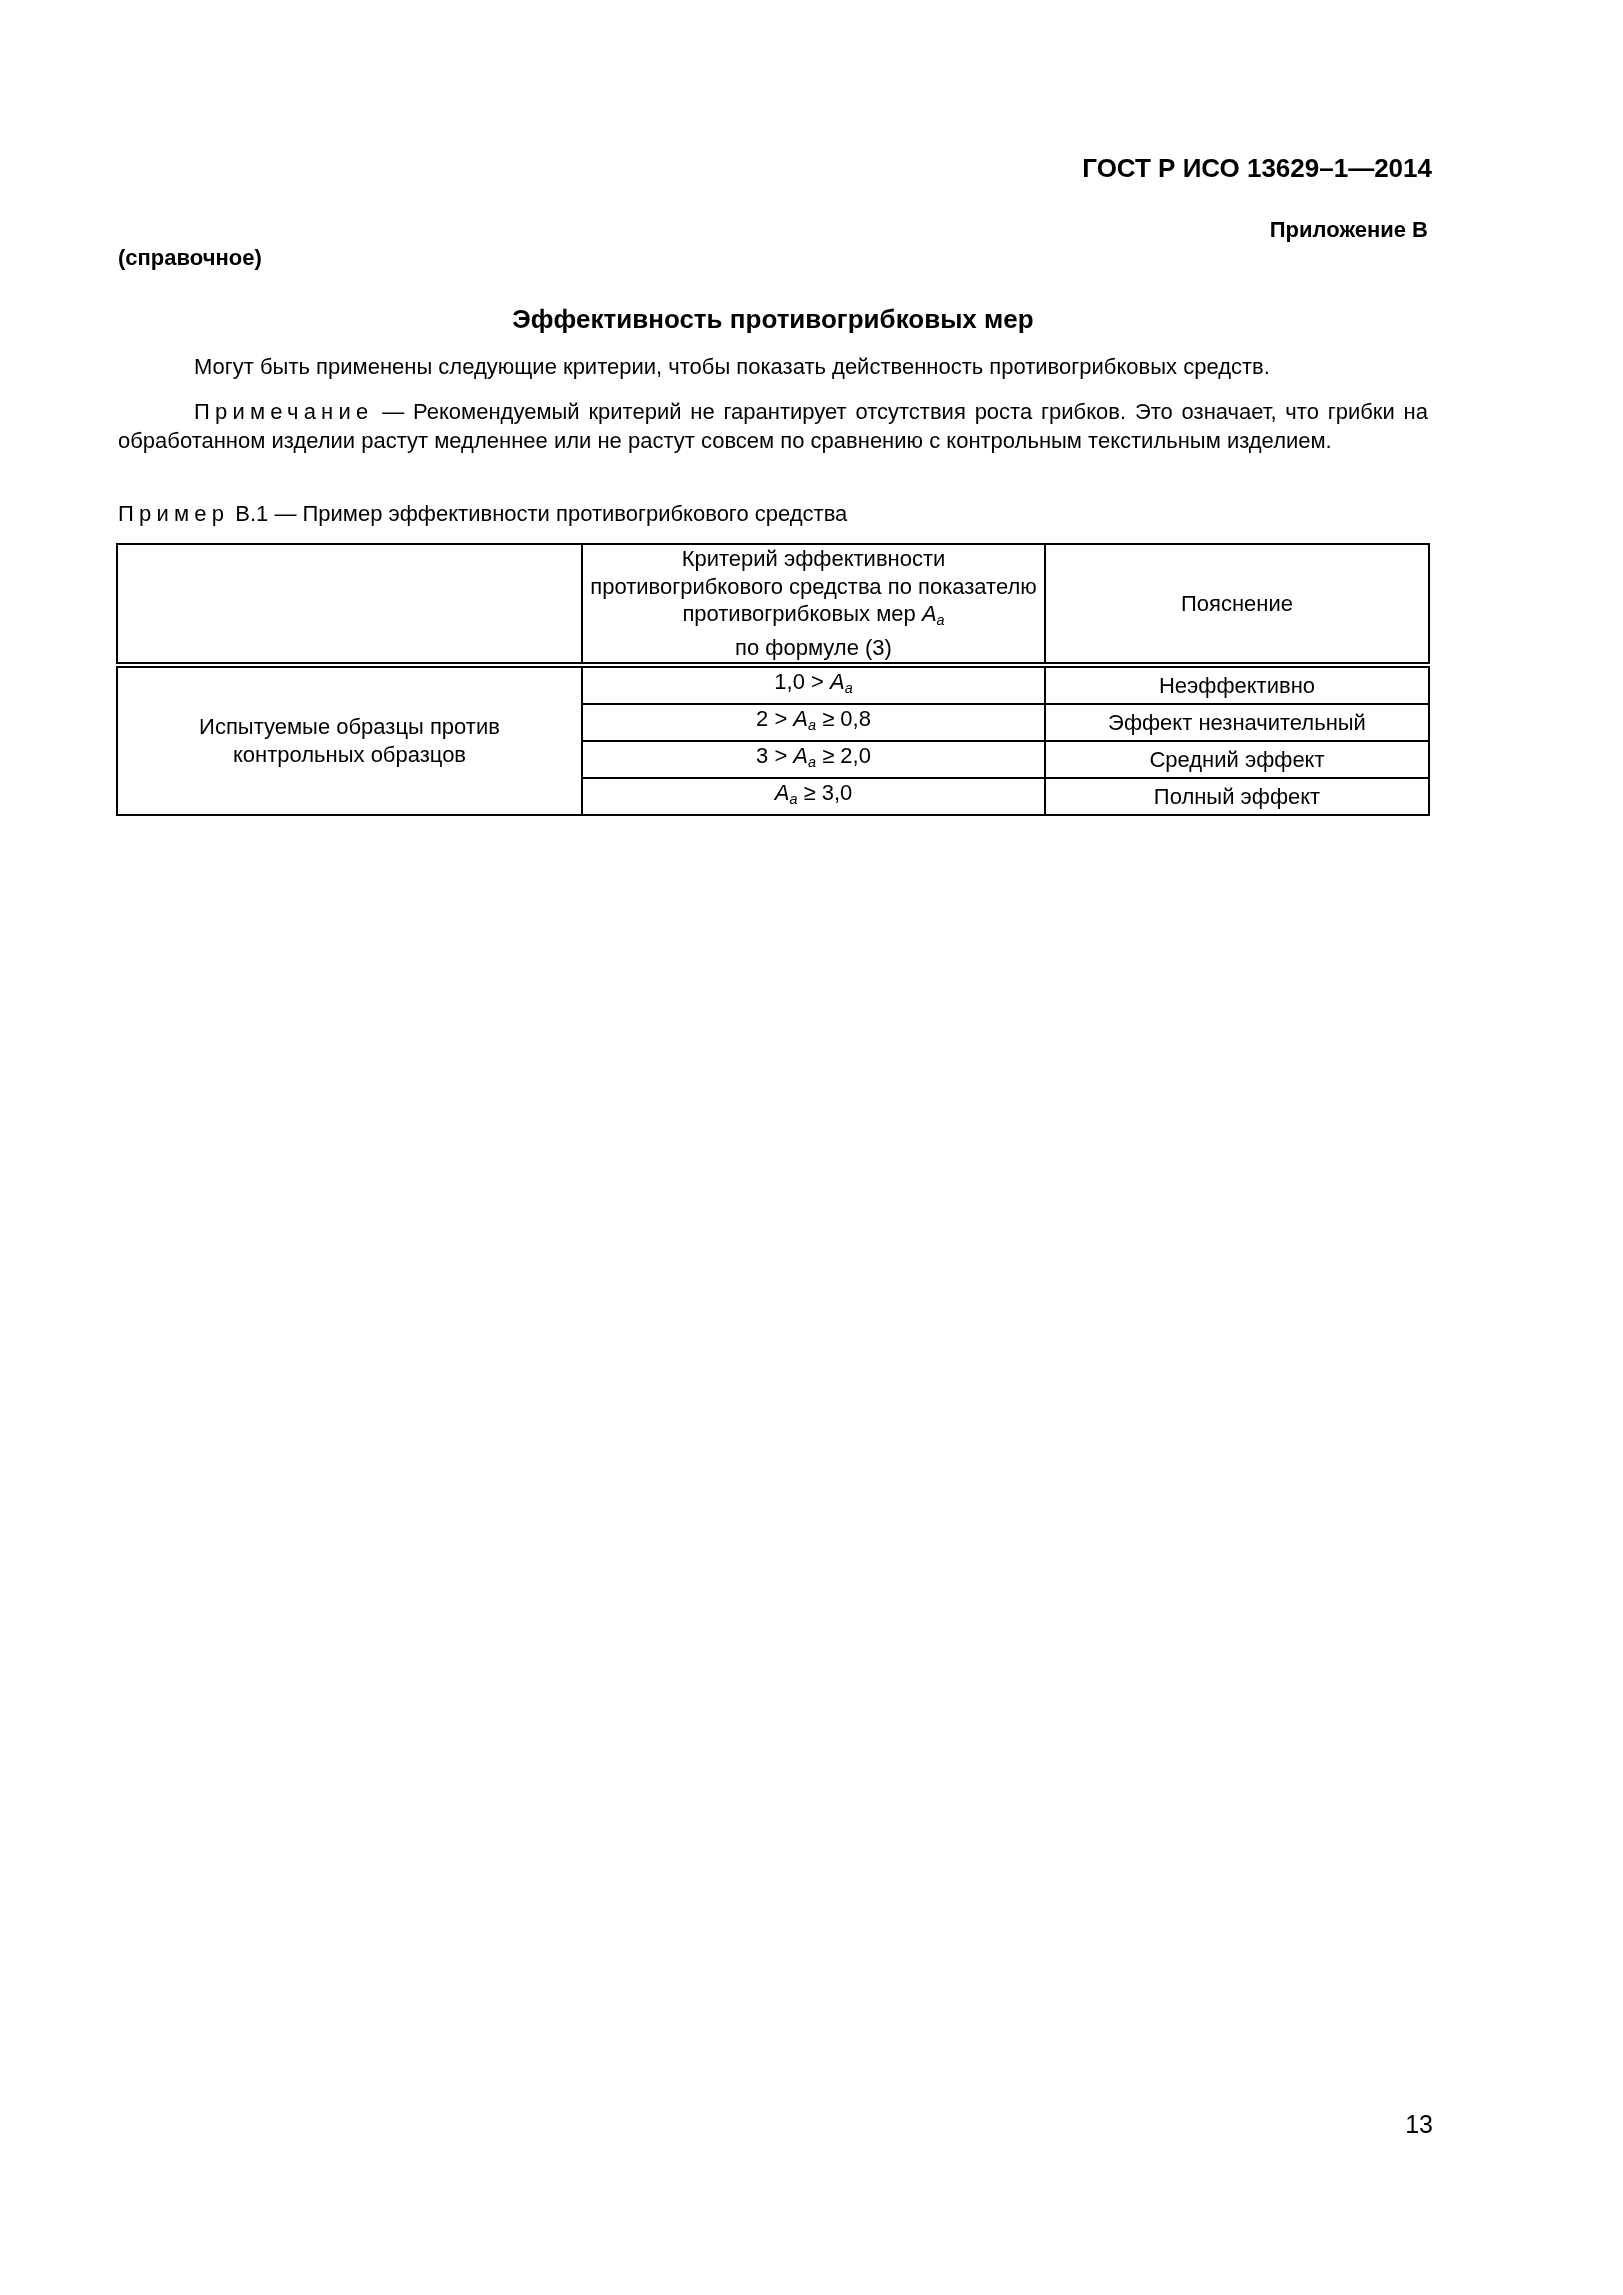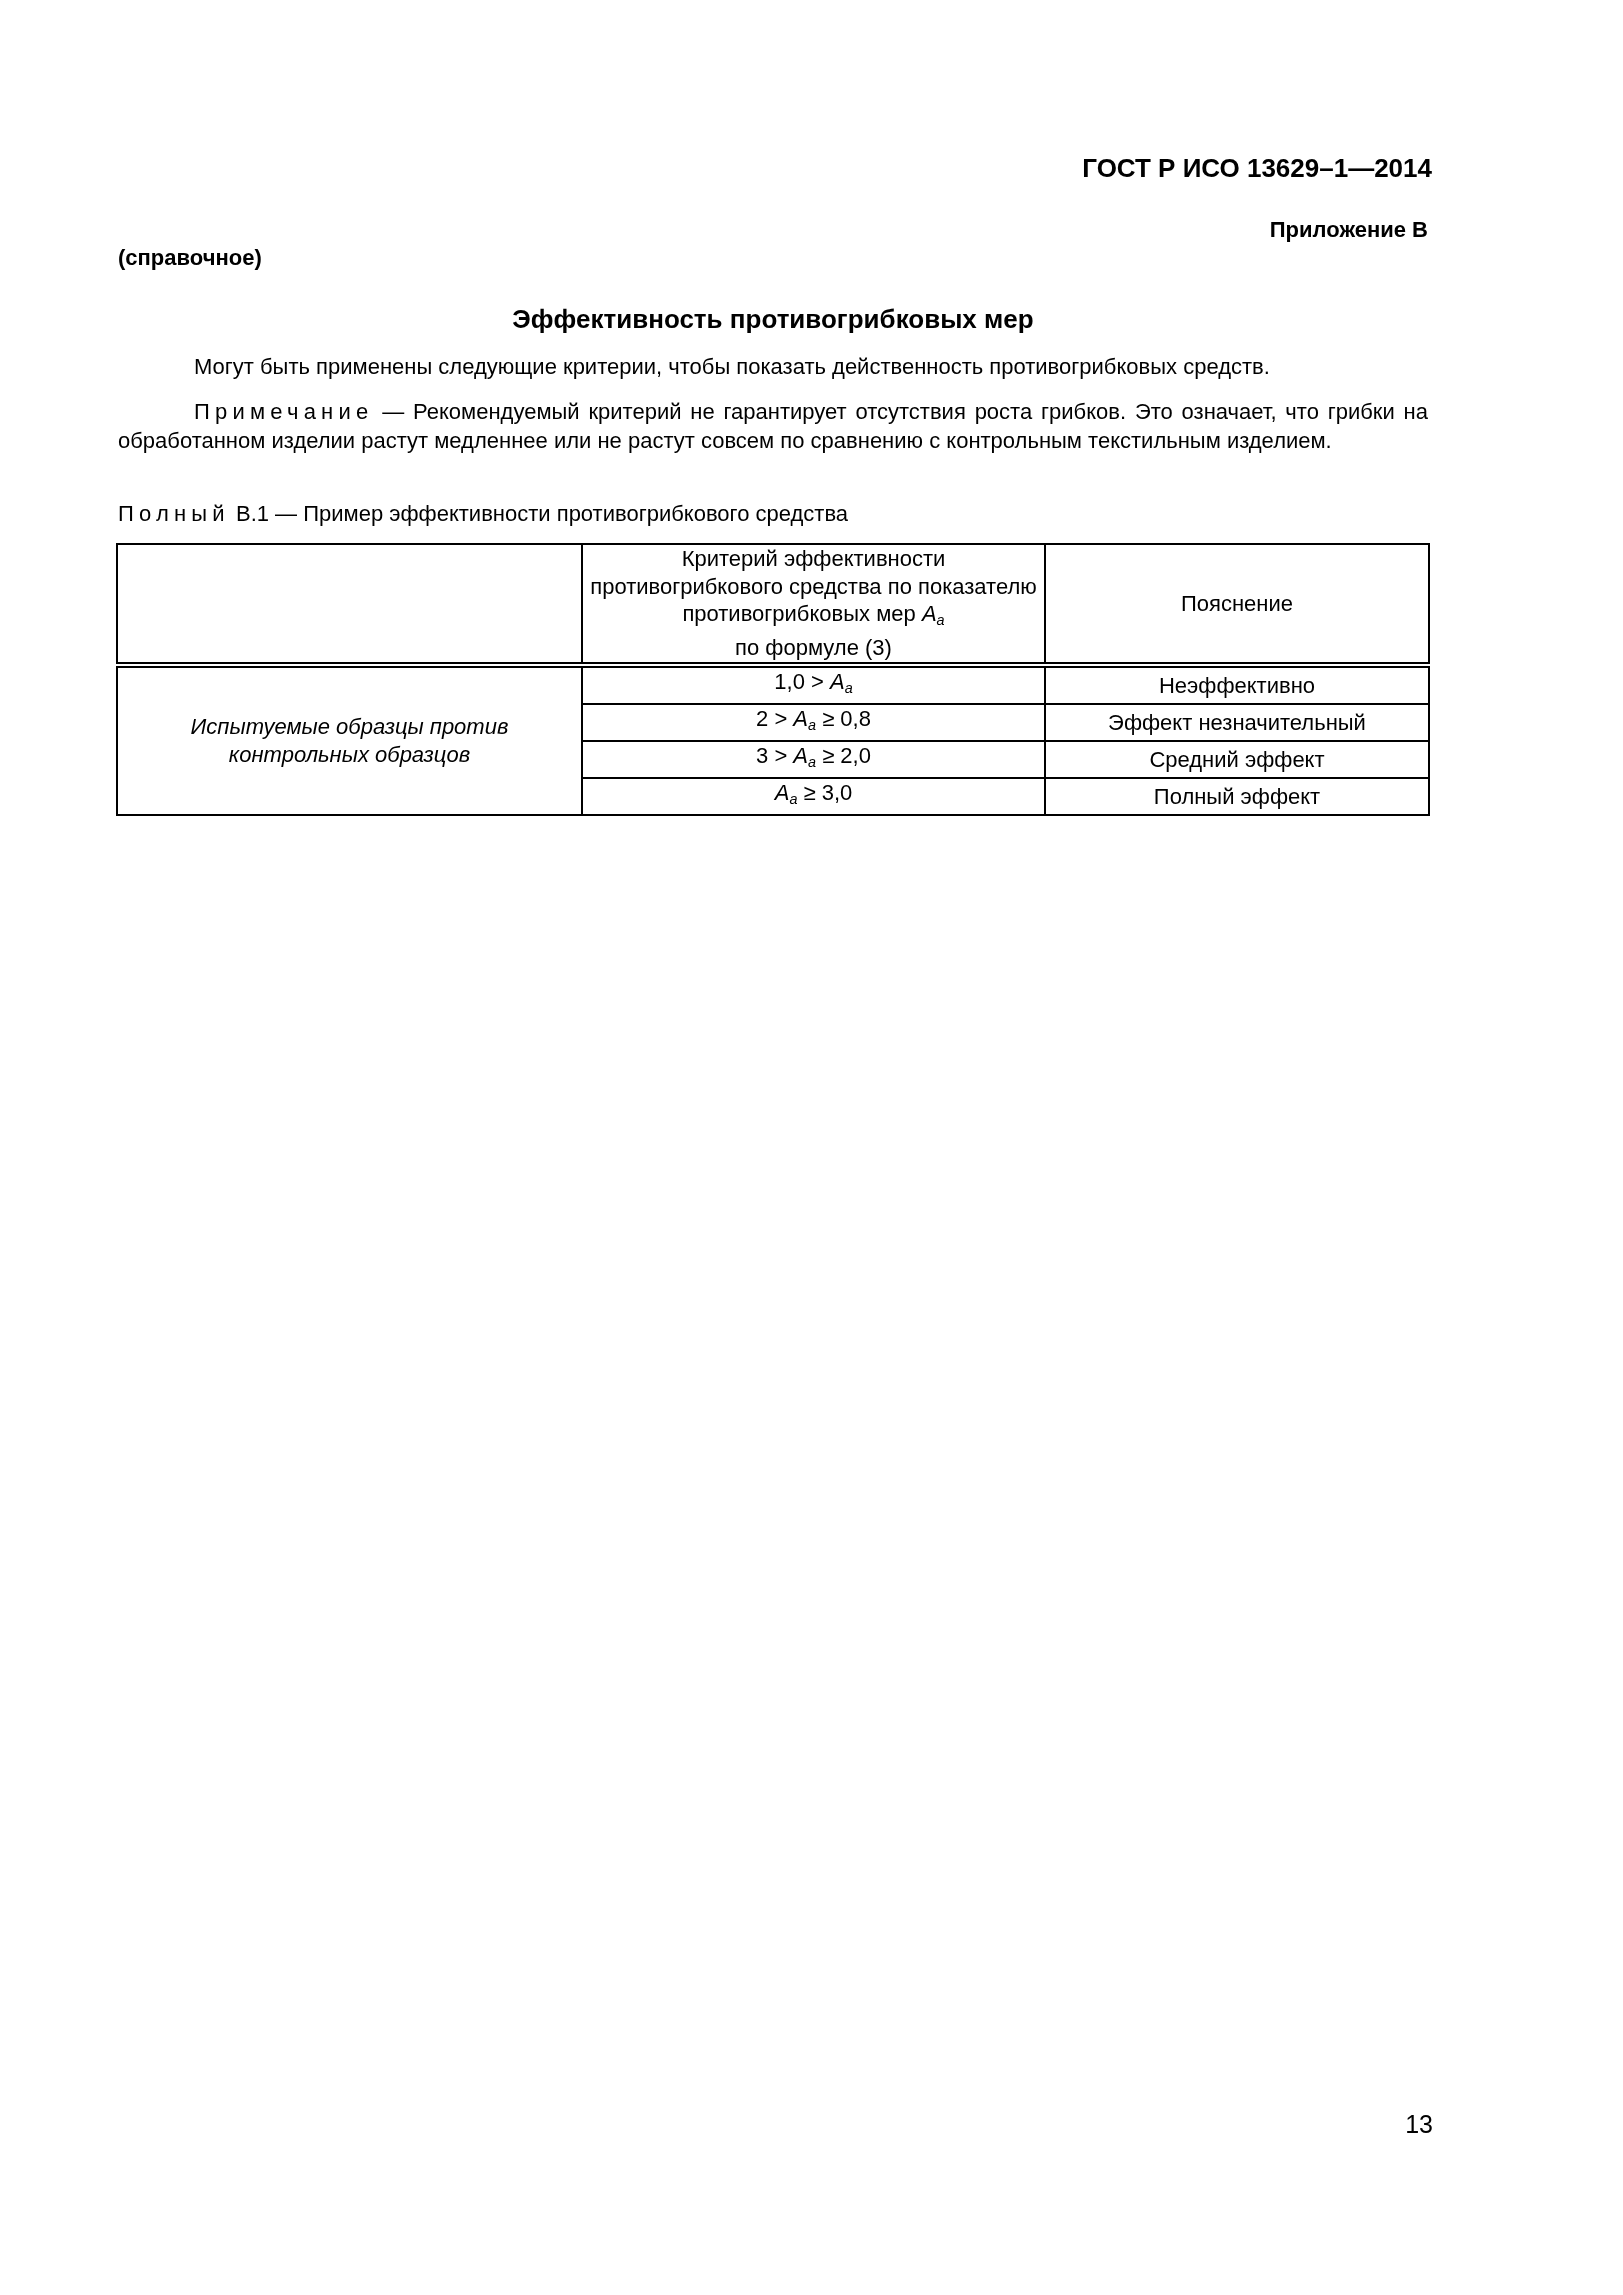--- a/index.html
+++ b/index.html
@@ -116,41 +116,41 @@
 
 <div class="abs appendix-title">Приложение В</div>
 <div class="abs appendix-sub">(справочное)</div>
 
 <div class="abs section-title">Эффективность противогрибковых мер</div>
 
 <div class="abs para p1">Могут быть применены следующие критерии, чтобы показать действенность противогрибковых средств.</div>
 
 <div class="abs para p2"><span class="spaced">Примечание</span><span> — Рекомендуемый критерий не гарантирует отсутствия роста грибков. Это означает, что грибки на обработанном изделии растут медленнее или не растут совсем по сравнению с контрольным текстильным изделием.</span></div>
 
-<div class="abs table-caption"><span class="spaced">Полный</span><span> В.1 — Пример эффективности противогрибкового средства</span></div>
+<div class="abs table-caption"><span class="spaced">Пример</span><span> В.1 — Пример эффективности противогрибкового средства</span></div>
 
 <div class="abs table-wrap">
   <table class="main">
     <colgroup>
       <col style="width:465px">
       <col style="width:463px">
       <col style="width:384px">
     </colgroup>
     <tbody>
         <tr class="head">
       <td></td>
       <td>
         <span>Критерий эффективности противогрибкового средства по показателю противогрибковых мер</span>
         <span class="italic">A</span><span class="sub">a</span><br>
         <span>по формуле (3)</span>
       </td>
       <td>Пояснение</td>
     </tr>
     <tr class="r">
-      <td rowspan="4" style="padding:0 59px;font-style:italic;">Испытуемые образцы против контрольных образцов</td>
+      <td rowspan="4" style="padding:0 59px;">Испытуемые образцы против контрольных образцов</td>
       <td class="c2"><span>1,0 &gt; </span><span class="italic">A</span><span class="sub">a</span><span></span></td>
       <td class="c3">Неэффективно</td>
     </tr>
     <tr class="r">
       <td class="c2"><span>2 &gt; </span><span class="italic">A</span><span class="sub">a</span><span> ≥ 0,8</span></td>
       <td class="c3">Эффект незначительный</td>
     </tr>
     <tr class="r">
       <td class="c2"><span>3 &gt; </span><span class="italic">A</span><span class="sub">a</span><span> ≥ 2,0</span></td>
       <td class="c3">Средний эффект</td>

